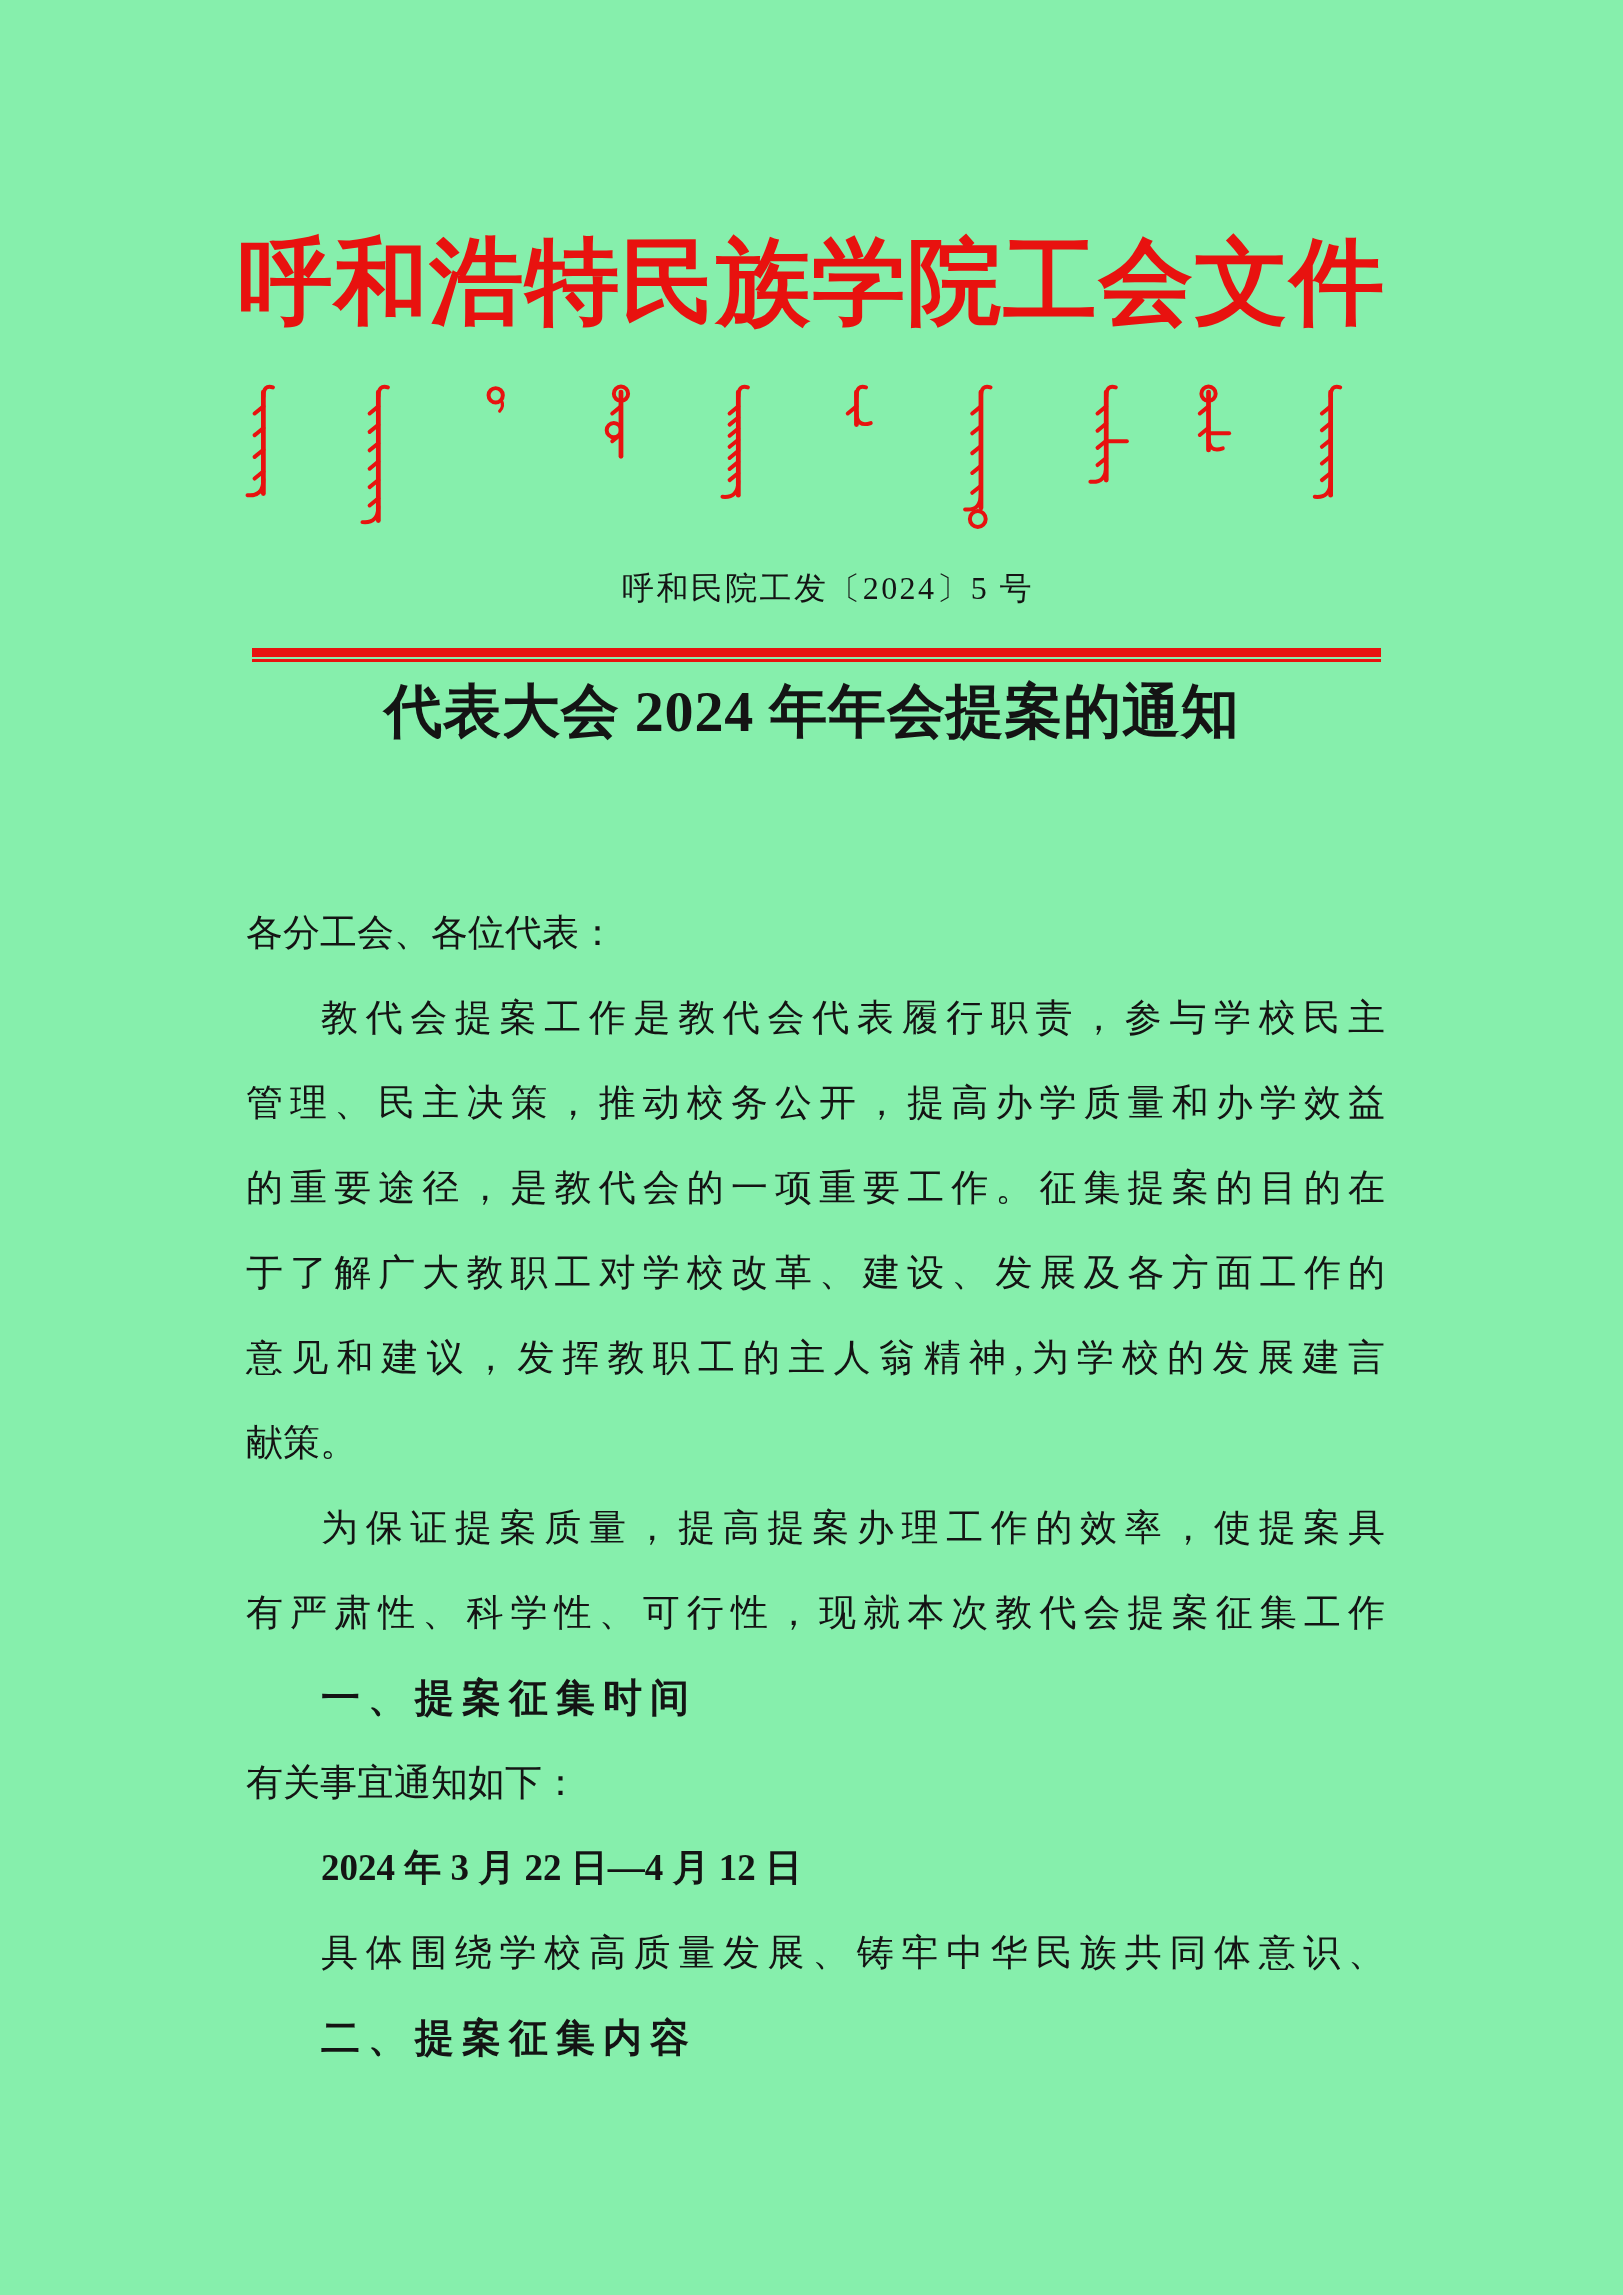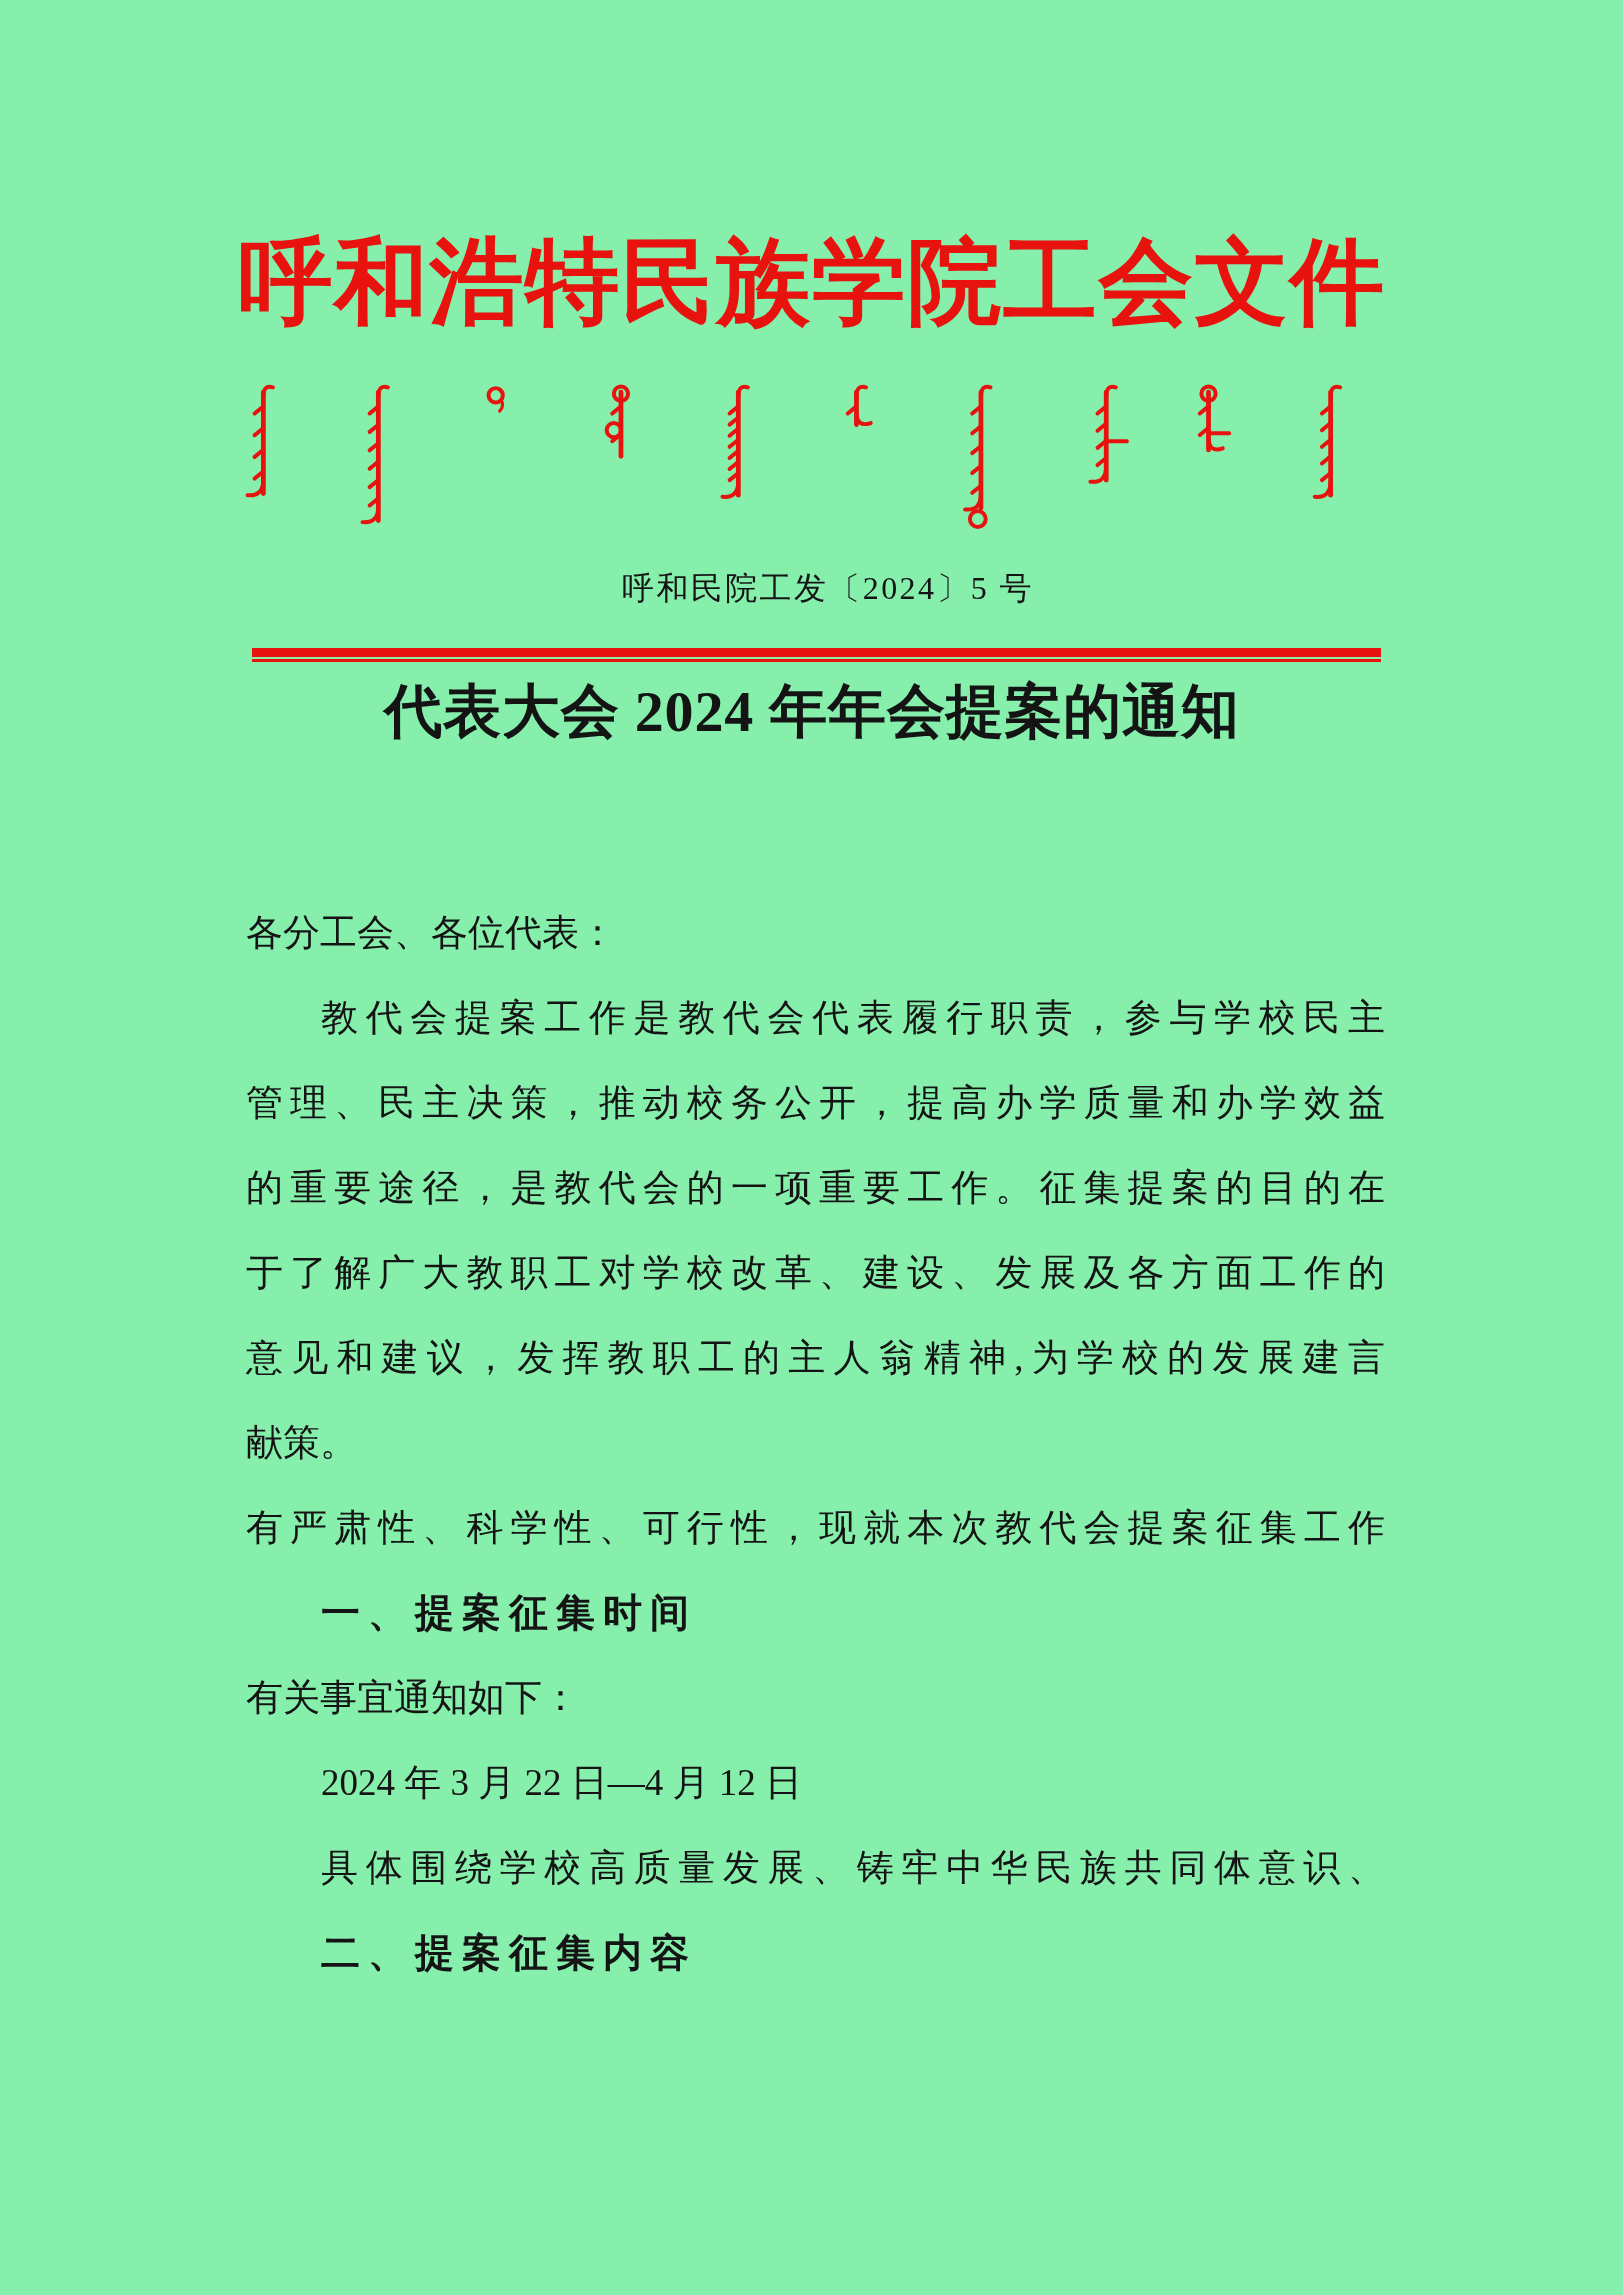--- a/index.html
+++ b/index.html
@@ -62,21 +62,21 @@
   .plain{text-align:left;}
   .indent{text-indent:75px;}
   .heading{
     font-family:"Liberation Sans",sans-serif;
     font-weight:bold;
     font-size:39px;
     letter-spacing:8px;
     text-indent:75px;
     text-align:left;
   }
-  .date{text-indent:75px;text-align:left;}
+  .date{text-indent:75px;text-align:left;font-weight:bold;}
 </style>
 </head>
 <body>
 
 <div class="page">
 
   <div class="org-title">呼和浩特民族学院工会文件</div>
 
   <svg class="mongolian" id="mgl" viewBox="0 0 1410 190" aria-hidden="true">
       <path d="M 32 10 L 32 138" fill="none" stroke="#e8120f" stroke-width="6" stroke-linecap="round"></path>
@@ -161,20 +161,21 @@
   </div>
 
   <div class="body-block" id="bodyLines">
       <div class="bl plain">各分工会、各位代表：</div>
       <div class="bl indent just">教代会提案工作是教代会代表履行职责，参与学校民主</div>
       <div class="bl just">管理、民主决策，推动校务公开，提高办学质量和办学效益</div>
       <div class="bl just">的重要途径，是教代会的一项重要工作。征集提案的目的在</div>
       <div class="bl just">于了解广大教职工对学校改革、建设、发展及各方面工作的</div>
       <div class="bl just">意见和建议，发挥教职工的主人翁精神,为学校的发展建言</div>
       <div class="bl plain">献策。</div>
+      <div class="bl indent just">为保证提案质量，提高提案办理工作的效率，使提案具</div>
       <div class="bl just">有严肃性、科学性、可行性，现就本次教代会提案征集工作</div>
       <div class="bl heading">一、提案征集时间</div>
       <div class="bl plain">有关事宜通知如下：</div>
       <div class="bl date">2024 年 3 月 22 日—4 月 12 日</div>
       <div class="bl indent just">具体围绕学校高质量发展、铸牢中华民族共同体意识、</div>
       <div class="bl heading">二、提案征集内容</div>
     </div>
 
 </div>
 

